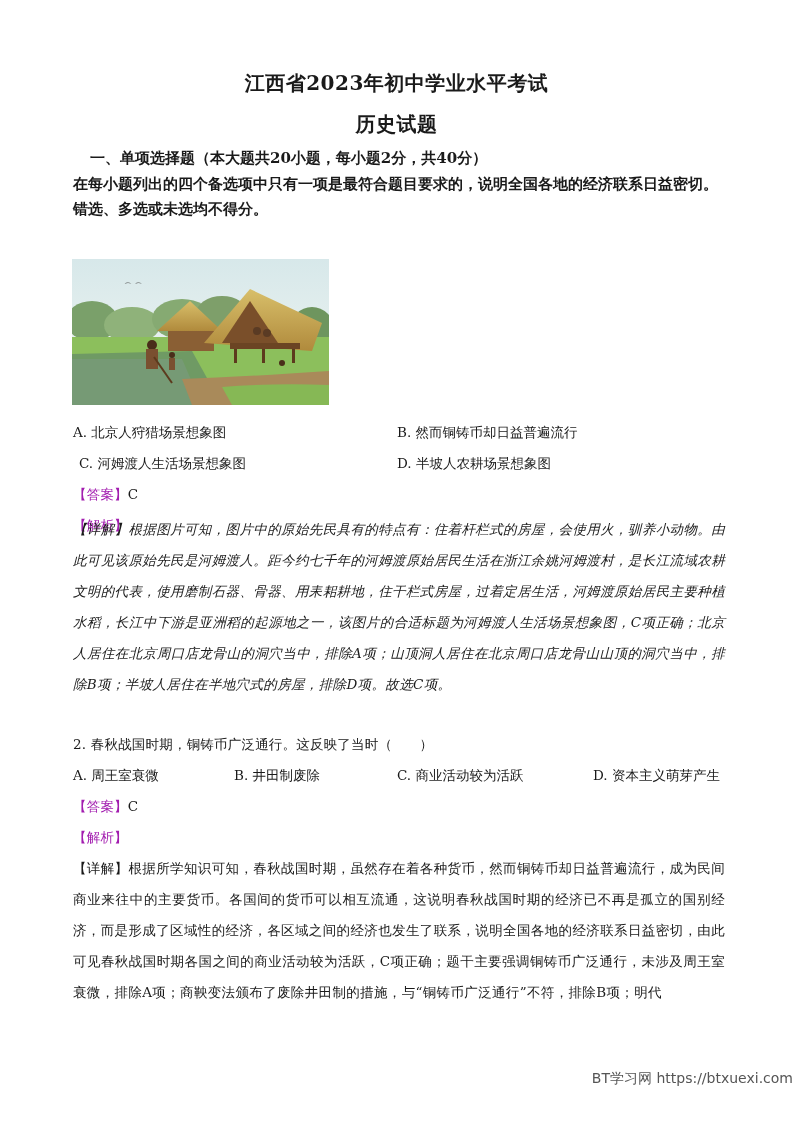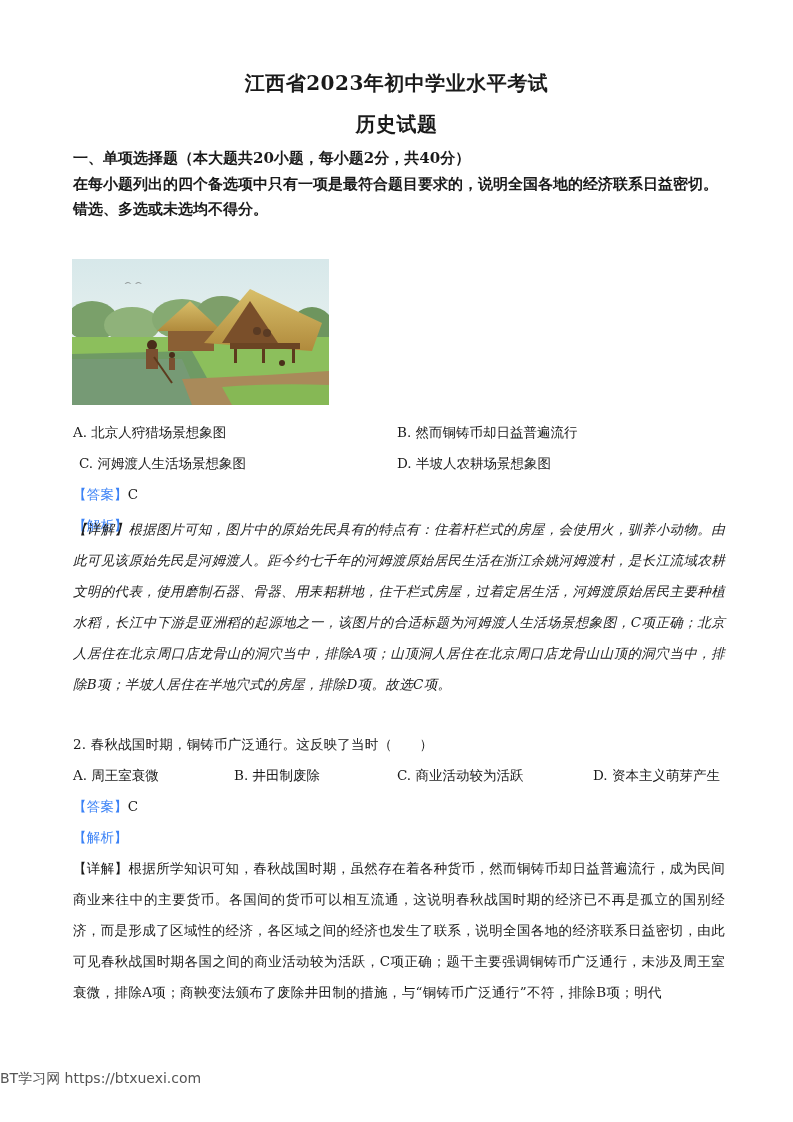--- a/index.html
+++ b/index.html
@@ -9,42 +9,42 @@
     color: #1a1a1a;
   }
   .page { position: absolute; left: 0; top: 0; width: 793px; height: 840px; }
   .title {
     position: absolute; left: 0; width: 793px; text-align: center;
     font-weight: bold; font-size: 20px; letter-spacing: 0.5px;
   }
   .t1 { top: 70px; }
   .t2 { top: 111px; }
   .section-head {
-    position: absolute; left: 73px; top: 149px; font-size: 15px; font-weight: bold;
+    position: absolute; left: 90px; top: 149px; font-size: 15px; font-weight: bold;
   }
   .instructions {
     position: absolute; left: 73px; top: 172px; width: 650px;
     font-size: 15px; font-weight: bold; line-height: 25px;
   }
   .line {
     position: absolute; left: 73px; font-size: 13.5px; white-space: nowrap;
     letter-spacing: 0.2px;
   }
   .para {
     position: absolute; left: 73px; width: 652px; font-size: 13.5px;
     line-height: 31px; text-align: justify; letter-spacing: 0.35px;
   }
-  .label-blue { color: #3b82f6; }
+  .label-blue { color: #a21caf; }
   .opt { position: absolute; font-size: 13.5px; white-space: nowrap; }
   .pic {
     position: absolute; left: 72px; top: 259px; width: 257px; height: 146px;
     overflow: hidden;
   }
   .footer {
-    position: absolute; left: 0; width: 793px; top: 1070px; text-align: left;
+    position: absolute; left: 0; width: 793px; top: 1070px; text-align: right;
     font-family: "DejaVu Sans", "Liberation Sans", sans-serif; font-size: 14px; color: #555;
   }
 </style>
 </head>
 <body>
 
 <div class="page">
 
   <div class="title t1">江西省2023年初中学业水平考试</div>
   <div class="title t2">历史试题</div>

